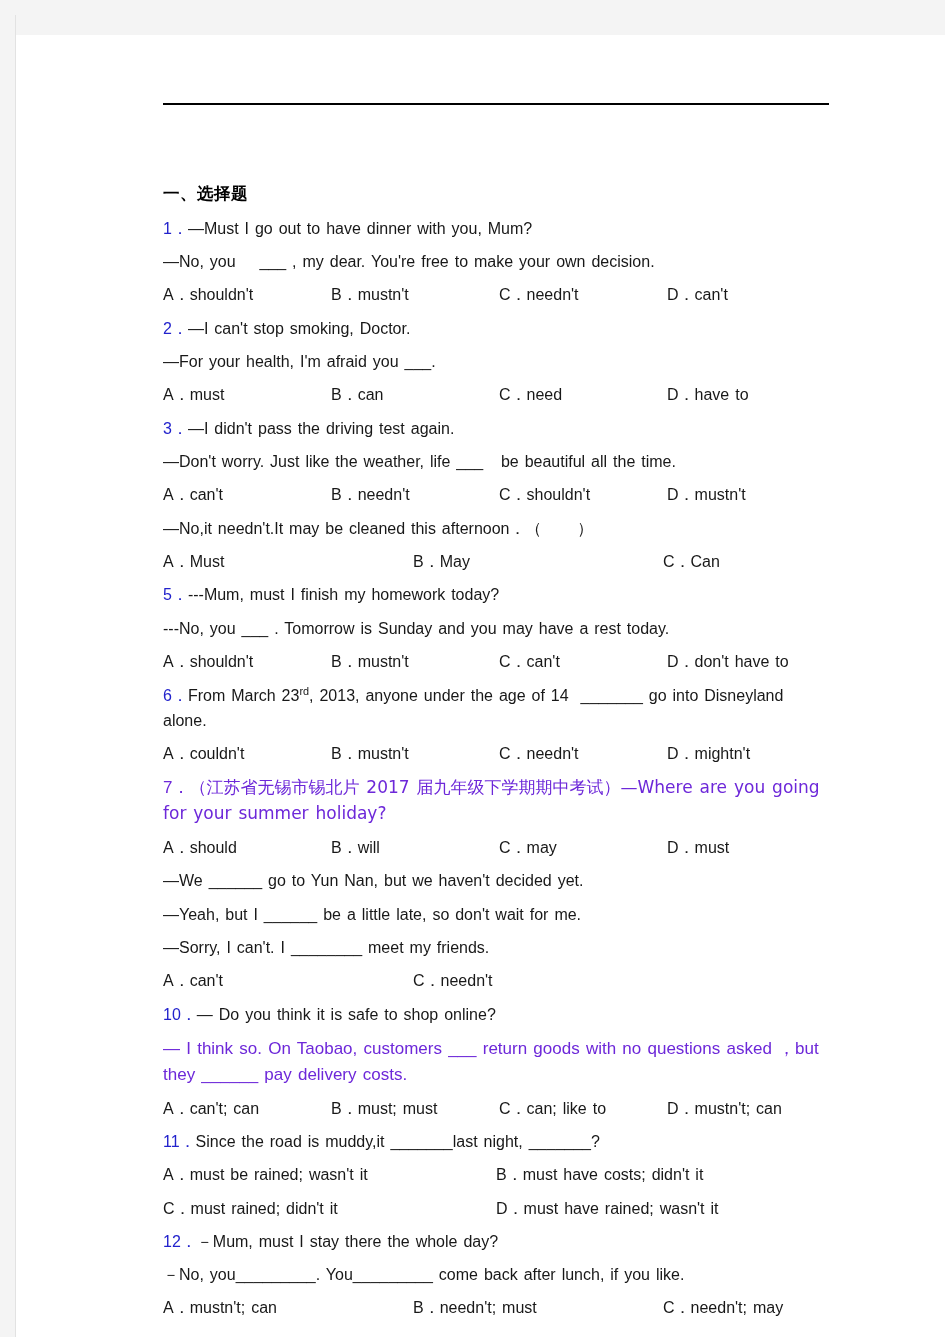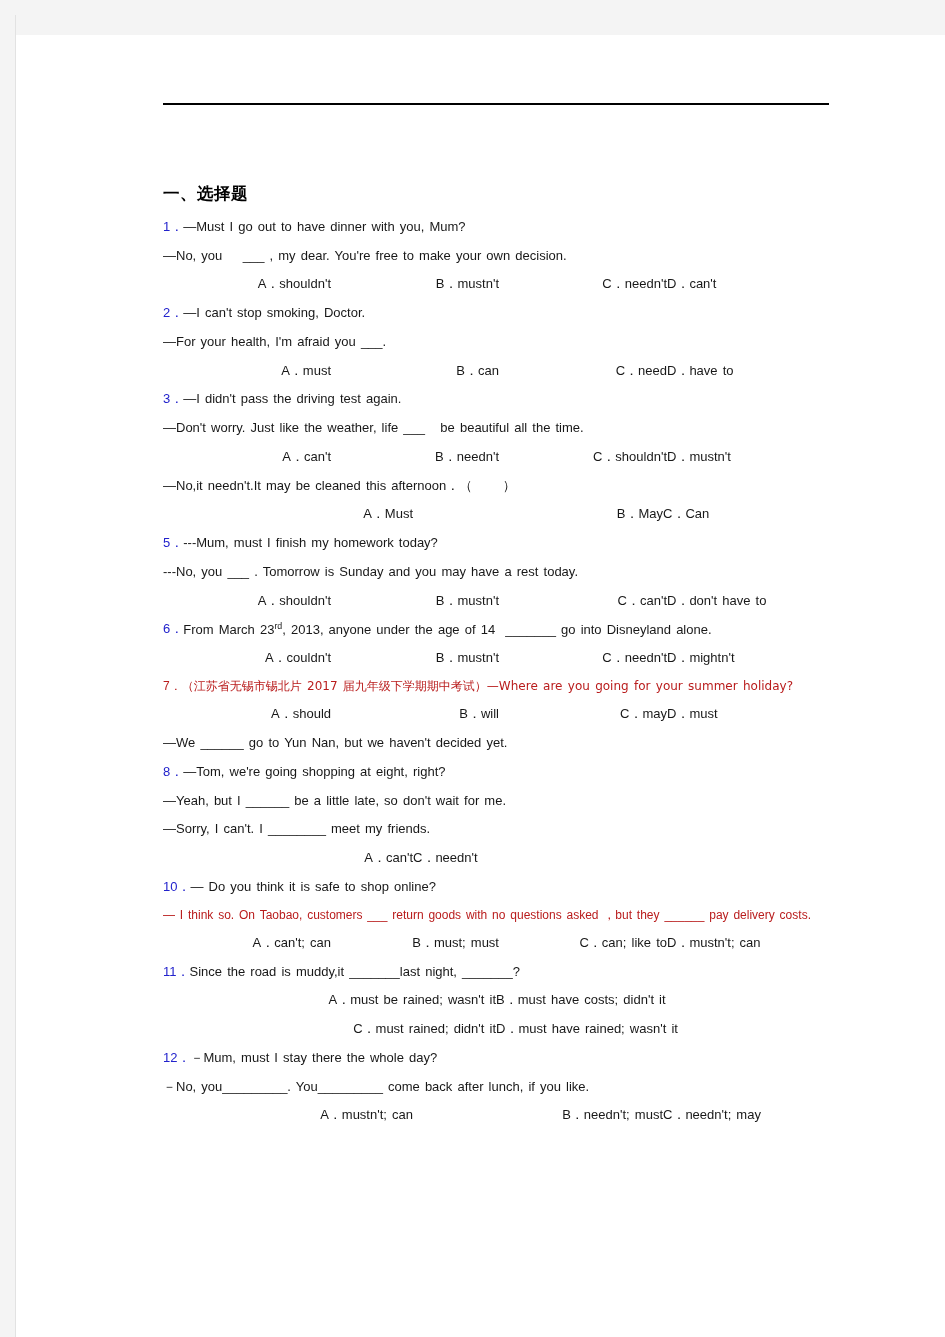--- a/index.html
+++ b/index.html
@@ -46,49 +46,48 @@
   }
   .section-title {
     font-size: 16.5px;
     font-weight: bold;
     color: #000000;
     letter-spacing: 0.5px;
     margin: 0 0 7px 0;
     line-height: 1.35;
   }
   .qline {
-    font-size: 13px;
+    font-size: 16px;
     color: #181818;
     line-height: 1.52;
     margin: 0;
     padding: 4.5px 0 4.5px 0;
     white-space: pre-wrap;
     word-spacing: 1.5px;
   }
   .qline .qnum {
     color: #2222CC;
   }
   .qline.opts {
     display: flex;
     width: 100%;
-    text-align: right;
   }
   .opts .opt {
     flex: 0 0 auto;
     white-space: pre;
   }
   .opts.cols4 .opt { width: 168px; }
   .opts.cols4 .opt:last-child { width: auto; }
   .opts.cols3 .opt { width: 250px; }
   .opts.cols3 .opt:last-child { width: auto; }
   .opts.cols2 .opt { width: 333px; }
   .opts.cols2 .opt:last-child { width: auto; }
   .wrapline {
-    font-size: 12px;
-    color: #b91c1c;
+    font-size: 17px;
+    color: #6d28d9;
     line-height: 1.52;
     margin: 0;
     padding: 4.5px 0;
     word-spacing: 1.5px;
   }
   sup { font-size: 0.68em; vertical-align: super; }
   .cjk { font-family: "DejaVu Sans", sans-serif; }
 </style>
 </head>
 <body>
@@ -156,21 +155,20 @@
 
     <div class="wrapline"><span class="qnum">7．</span><span class="cjk">（江苏省无锡市锡北片 2017 届九年级下学期期中考试）—Where are you going for your summer holiday?</span></div>
     <div class="qline opts cols4">
       <span class="opt">A．should</span>
       <span class="opt">B．will</span>
       <span class="opt">C．may</span>
       <span class="opt">D．must</span>
     </div>
     <div class="qline"><span>—We ______ go to Yun Nan, but we haven't decided yet.</span></div>
 
-    <div class="qline"><span class="qnum">8．</span><span>—Tom, we're going shopping at eight, right?</span></div>
     <div class="qline"><span>—Yeah, but I ______ be a little late, so don't wait for me.</span></div>
 
     <div class="qline"><span>—Sorry, I can't. I ________ meet my friends.</span></div>
     <div class="qline opts cols3">
       <span class="opt">A．can't</span>
       <span class="opt">C．needn't</span>
     </div>
 
     <div class="qline"><span class="qnum">10．</span><span>— Do you think it is safe to shop online?</span></div>
     <div class="wrapline"><span>— I think so. On Taobao, customers ___  return goods with no questions asked ，but they ______ pay delivery costs.</span></div>

